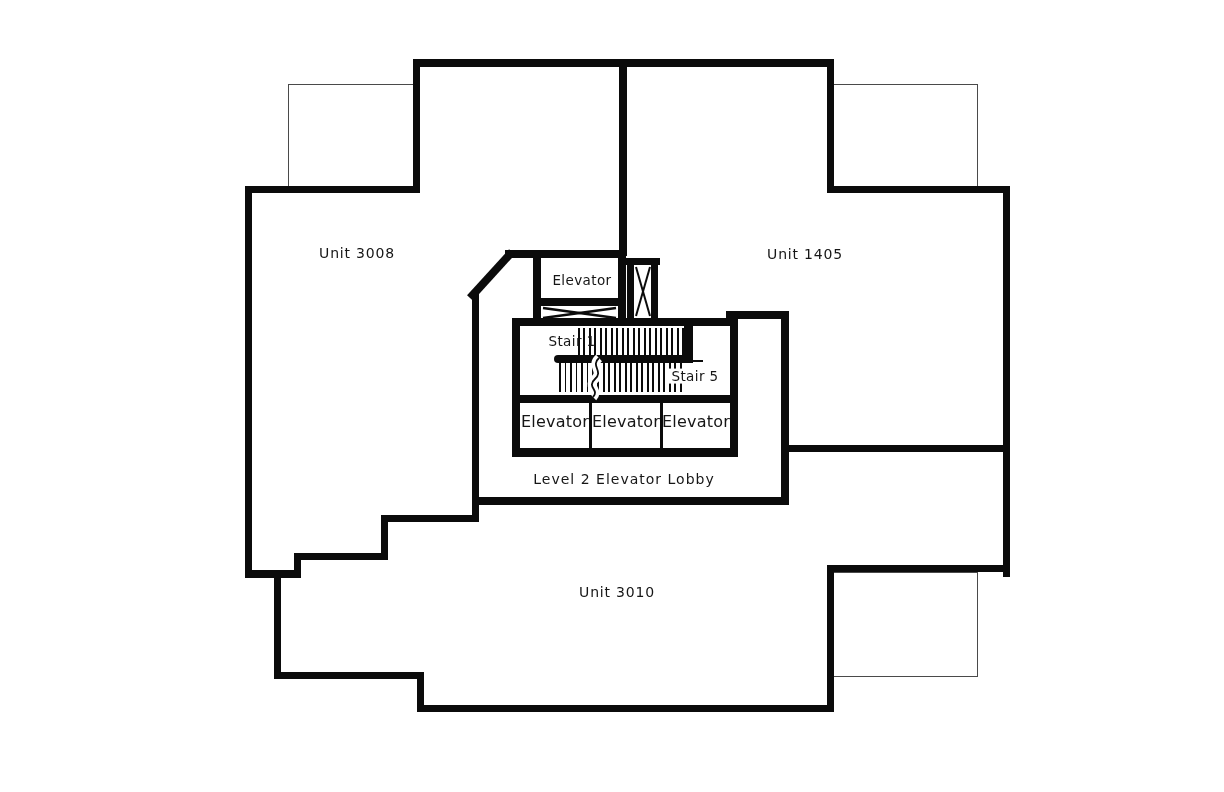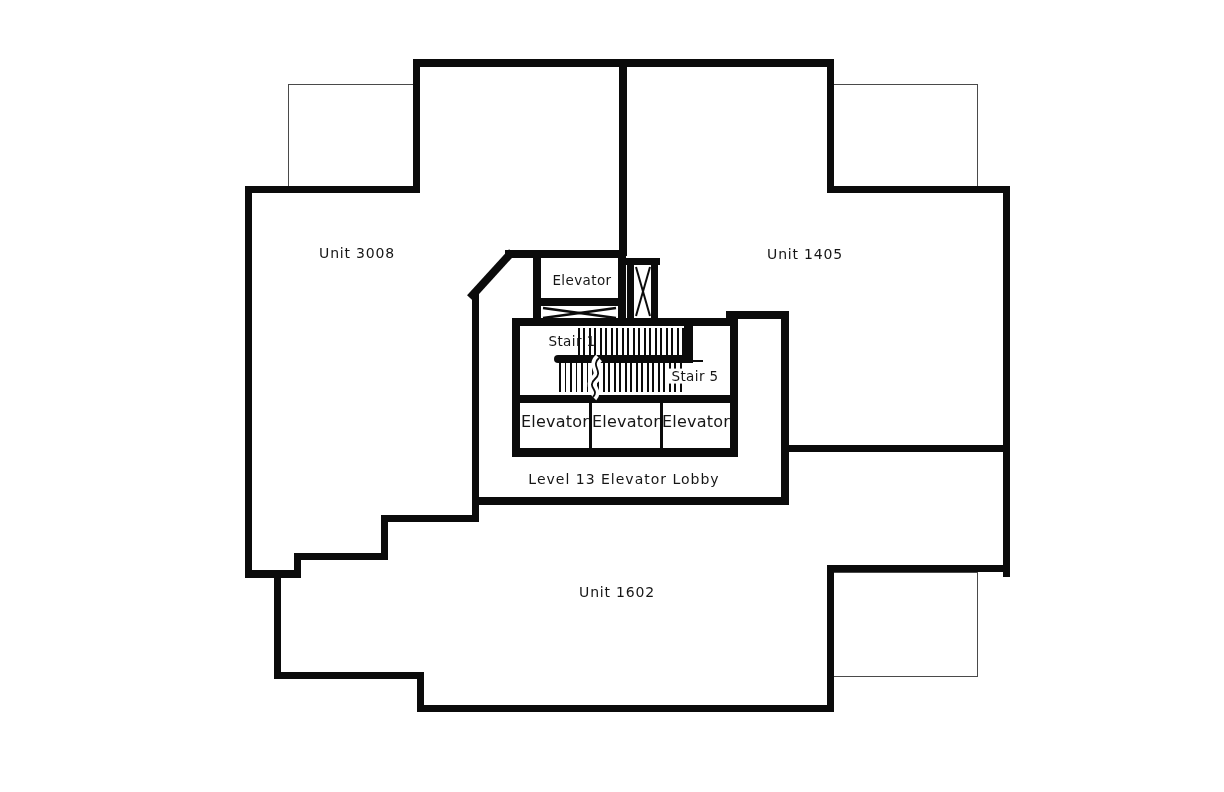--- a/index.html
+++ b/index.html
@@ -102,22 +102,22 @@
     <line x1="543" y1="318" x2="616" y2="308" stroke-width="2.4" class="svg-wall"></line>
     <line x1="636" y1="267" x2="650" y2="316" stroke-width="2" class="svg-wall"></line>
     <line x1="650" y1="267" x2="636" y2="316" stroke-width="2" class="svg-wall"></line>
     <line x1="687" y1="361" x2="703" y2="361" stroke-width="2" class="svg-wall"></line>
     <path d="M 599 358 C 590 366 604 371 595 379 C 586 387 600 390 593 397" fill="none" stroke-width="9" class="svg-white"></path>
     <path d="M 599 358 C 590 366 604 371 595 379 C 586 387 600 390 593 397" fill="none" stroke-width="1.8" class="svg-wall"></path>
   </svg>
 
   <div class="lbl" style="left:357px;top:254px">Unit 3008</div>
   <div class="lbl" style="left:805px;top:255px">Unit 1405</div>
-  <div class="lbl" style="left:617px;top:593px">Unit 1602</div>
+  <div class="lbl" style="left:617px;top:593px">Unit 3010</div>
   <div class="lbl small" style="left:582px;top:280px">Elevator</div>
   <div class="lbl small" style="left:572px;top:341px">Stair 1</div>
   <div class="lbl small bg" style="left:695px;top:376px">Stair 5</div>
   <div class="lbl elev" style="left:555px;top:422px">Elevator</div>
   <div class="lbl elev" style="left:626px;top:422px">Elevator</div>
   <div class="lbl elev" style="left:696px;top:422px">Elevator</div>
-  <div class="lbl" style="left:624px;top:480px;letter-spacing:1px">Level 13 Elevator Lobby</div>
+  <div class="lbl" style="left:624px;top:480px;letter-spacing:1px">Level 2 Elevator Lobby</div>
 
 </div>
 
 </body></html>

